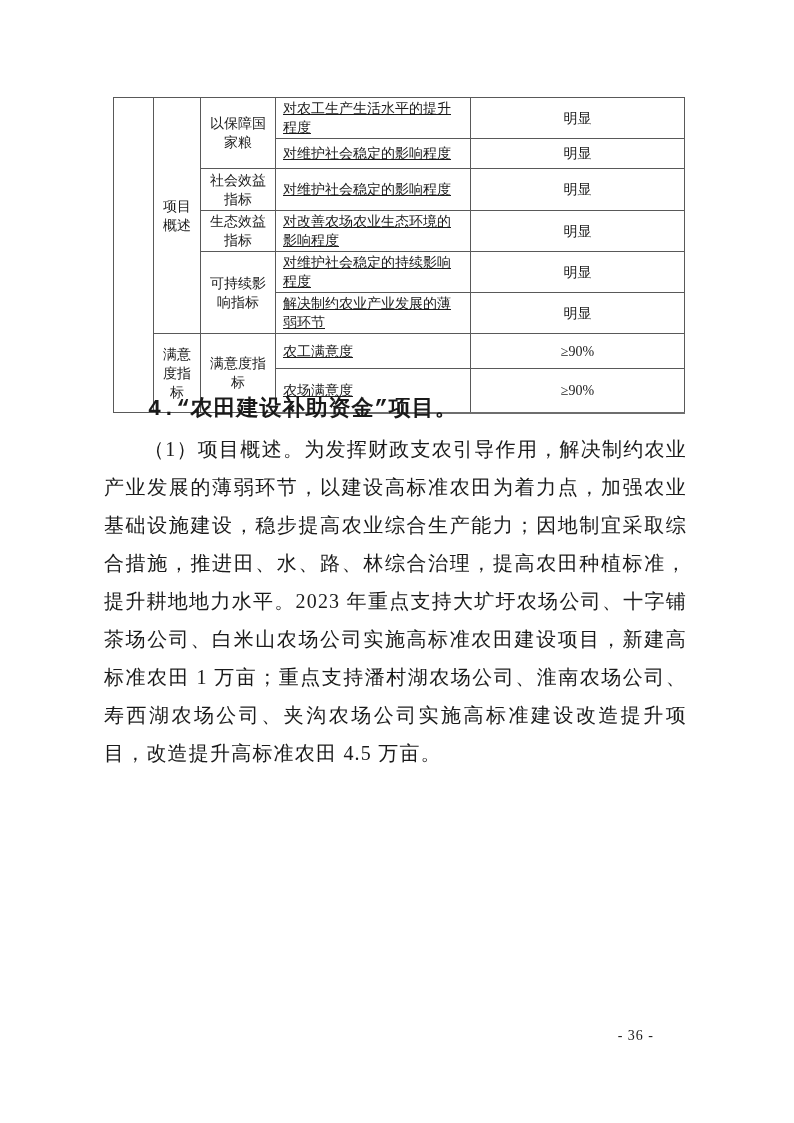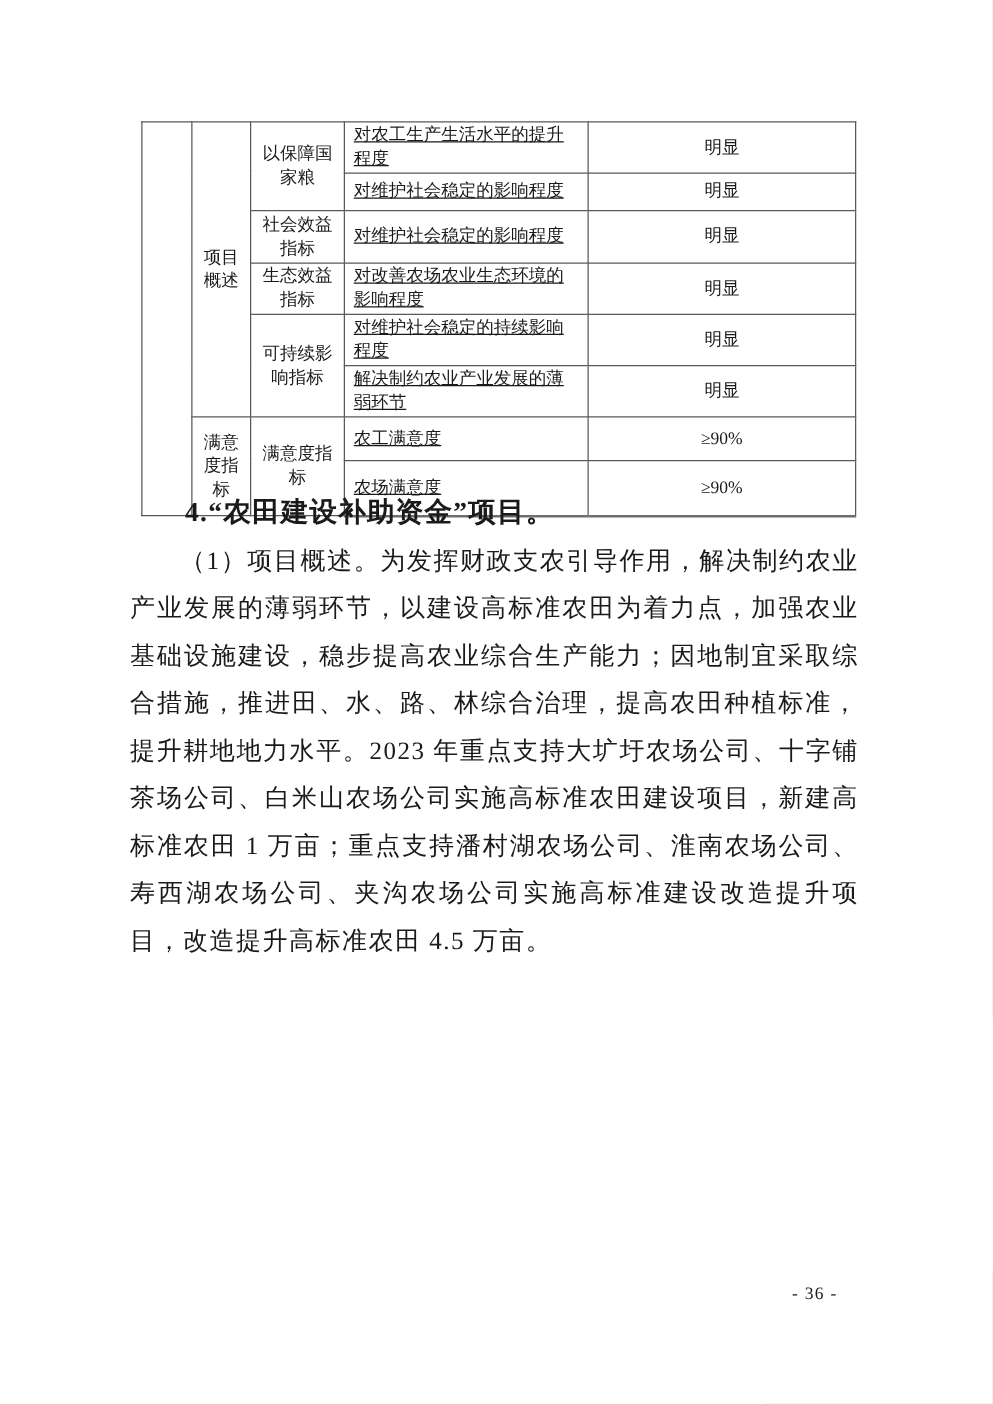--- a/index.html
+++ b/index.html
@@ -50,35 +50,36 @@
     width: 583px;
   }
   .section-heading {
     font-size: 22px;
     font-weight: 700;
     line-height: 40px;
     margin: 0;
     text-indent: 44px;
     letter-spacing: 1px;
     white-space: nowrap;
+    font-family: Liberation Mono, monospace;
   }
   .doc-paragraph {
     margin: 0;
     font-size: 20px;
     line-height: 38px;
     letter-spacing: 1.2px;
     text-align: justify;
     text-indent: 2em;
   }
 
   
   .page-number {
     position: absolute;
     top: 1028px;
-    right: 124px;
+    right: 140px;
     font-size: 14px;
     letter-spacing: 1px;
     color: #1a1a1a;
   }
 </style>
 </head>
 <body>
 
 <div class="page">
 

